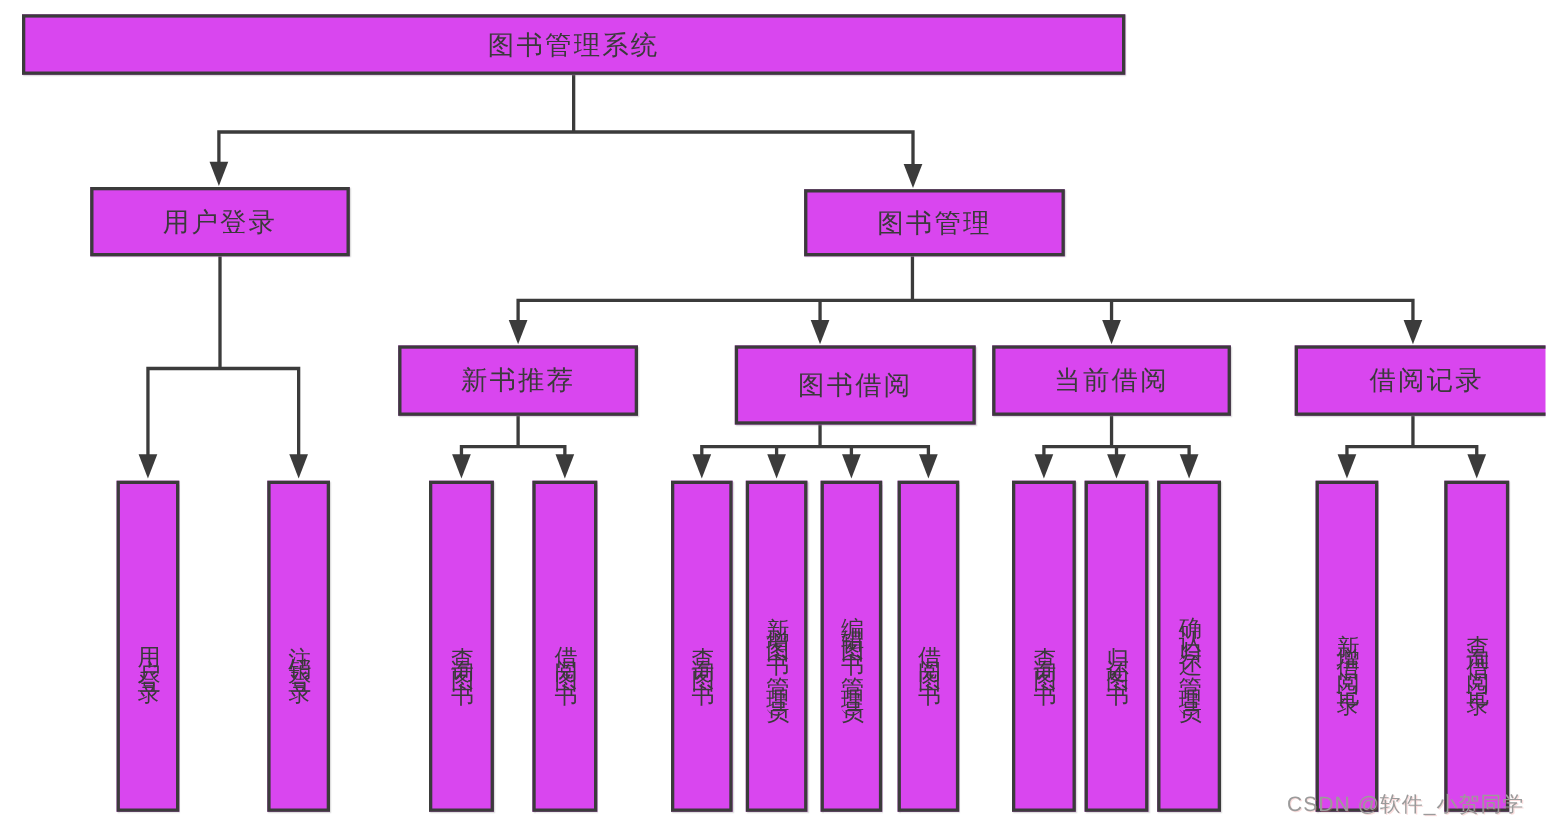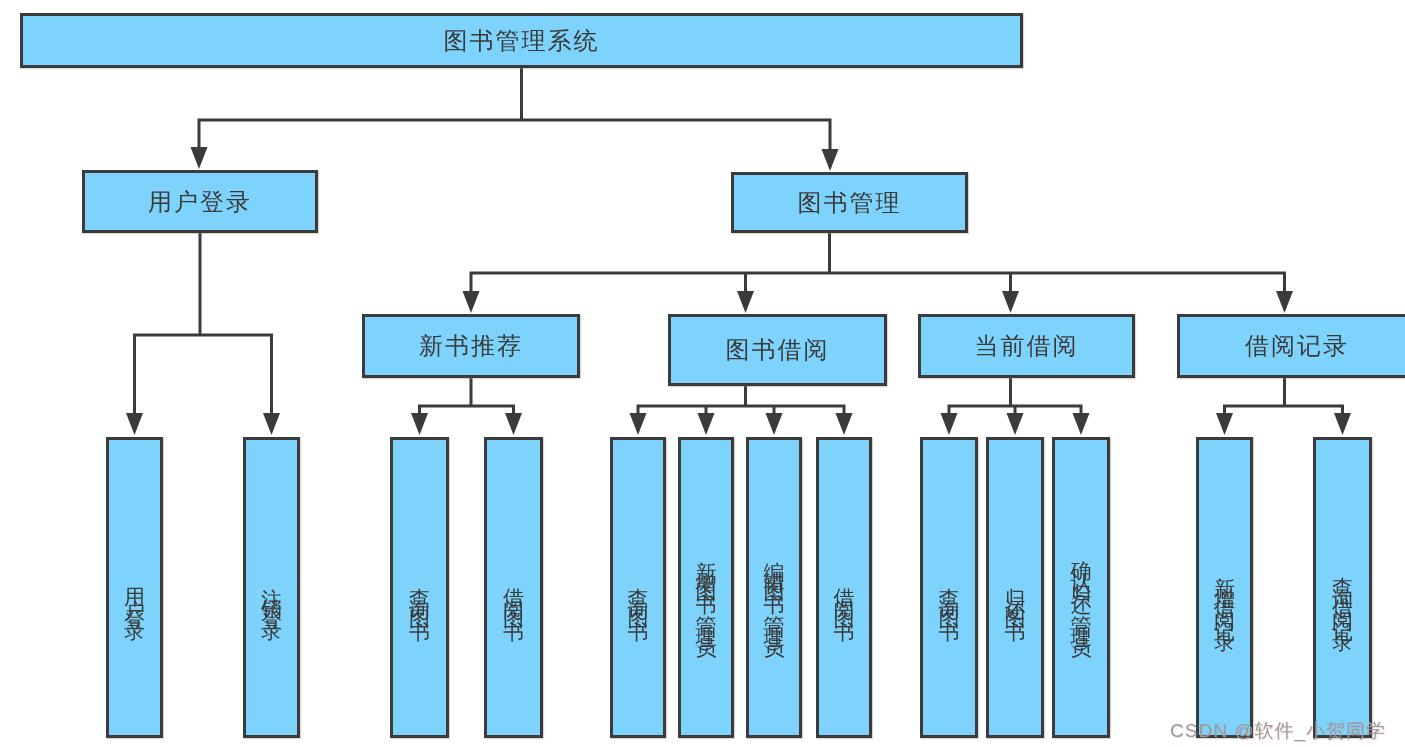--- a/index.html
+++ b/index.html
@@ -9,21 +9,21 @@
     font-family: "Liberation Sans", "DejaVu Sans", sans-serif;
   }
   #canvas { position: absolute; inset: 0; width: 1405px; height: 747px; }
 
   #connectors { position: absolute; left: 0; top: 0; width: 1405px; height: 747px; }
 
   .node {
     position: absolute;
     box-sizing: border-box;
     border: 3px solid #3b3b3b;
-    background: #7dd3fc;
+    background: #d946ef;
     display: flex;
     align-items: center;
     justify-content: center;
     color: #3a3a3a;
     box-shadow: 1px 1px 1px rgba(140,140,140,0.35);
   }
   .hbox { font-size: 24px; letter-spacing: 2px; white-space: nowrap; }
   .vbox { top: 437px; height: 301px; }
   .vtext {
     writing-mode: vertical-lr;
@@ -36,21 +36,21 @@
     color: #3a3a3a;
   }
 
   
   #root       { left: 20px;  top: 13px;  width: 1003px; height: 55px; }
   #user-login { left: 82px;  top: 170px; width: 236px;  height: 63px; }
   #book-mgmt  { left: 711px; top: 172px; width: 237px;  height: 61px; margin-left: 20px; }
 
   #new-book-rec   { left: 362px;  top: 314px; width: 218px; height: 64px; }
   #book-borrow    { left: 668px;  top: 314px; width: 219px; height: 72px; }
-  #current-borrow { left: 902px;  top: 314px; width: 217px; height: 64px; margin-left: 16px; }
+  #current-borrow { left: 902px;  top: 314px; width: 217px; height: 64px; }
   #borrow-records { left: 1177px; top: 314px; width: 240px; height: 64px; }
 
   #leaf-login   { left: 106px; width: 57px; }
   #leaf-logout  { left: 243px; width: 57px; }
   #leaf-query1  { left: 390px; width: 59px; }
   #leaf-borrow1 { left: 484px; width: 59px; }
   #leaf-query2  { left: 610px; width: 56px; }
   #leaf-add     { left: 678px; width: 56px; }
   #leaf-edit    { left: 746px; width: 56px; }
   #leaf-borrow2 { left: 816px; width: 56px; }

